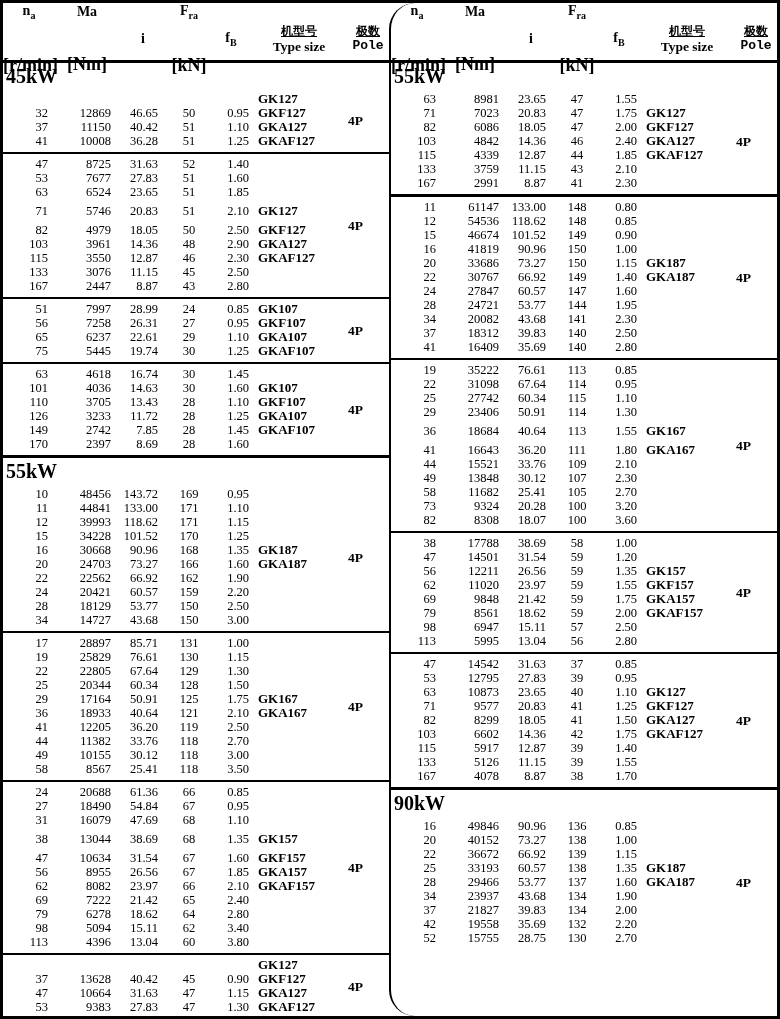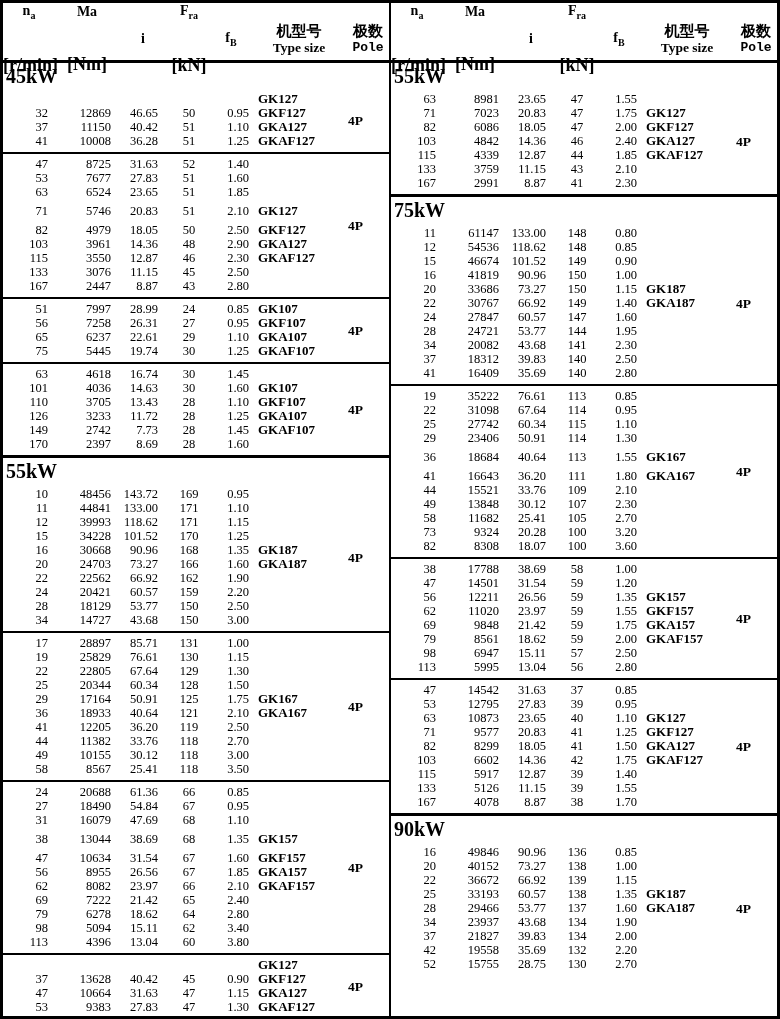--- a/index.html
+++ b/index.html
@@ -9,38 +9,38 @@
     color:#000000;
   }
   .page {
     box-sizing:border-box;
     width:780px; height:1019px;
     border:3px solid #000000;
     display:flex;
     background:#ffffff;
     overflow:hidden;
   }
-  .half { flex:1; display:flex; flex-direction:column; overflow:hidden; }
+  .half { flex:1; display:flex; flex-direction:column; overflow:hidden;border-radius:26px; }
   .half.right { border-left:2px solid #000000; }
 
   .thead {
     display:grid;
     grid-template-columns:52px 64px 48px 44px 40px 96px 1fr;
     height:57px;
     border-bottom:3px solid #000000;
     align-items:center;
     text-align:center;
     font-weight:bold;
     flex:0 0 auto;
   }
   .hcell { line-height:1.15; }
   .hsym { font-size:14px; }
   .hsym sub { font-size:10px; }
   .hunit { font-size:18px;margin-top:34px; }
-  .hcn { font-size:15px; font-family:"DejaVu Sans", sans-serif; font-weight:bold; }
+  .hcn { font-size:12px; font-family:"DejaVu Sans", sans-serif; font-weight:bold;text-decoration:underline; }
   .hen { font-size:13.5px; }
   .hen-mono { font-size:13px; font-family:"Liberation Mono", monospace; font-weight:bold; }
 
   .section { flex:0 0 auto; }
   .section + .section { border-top:3px solid #000000; }
   .section-title {
     font-weight:bold;
     font-size:20px;
     height:26px;
     line-height:26px;
@@ -284,21 +284,21 @@
             <div class="cell c-na">126</div>
             <div class="cell c-ma">3233</div>
             <div class="cell c-i">11.72</div>
             <div class="cell c-fra">28</div>
             <div class="cell c-fb">1.25</div>
             <div class="cell c-type">GKA107</div>
           </div>
           <div class="row">
             <div class="cell c-na">149</div>
             <div class="cell c-ma">2742</div>
-            <div class="cell c-i">7.73</div>
+            <div class="cell c-i">7.85</div>
             <div class="cell c-fra">28</div>
             <div class="cell c-fb">1.45</div>
             <div class="cell c-type">GKAF107</div>
           </div>
           <div class="row">
             <div class="cell c-na">170</div>
             <div class="cell c-ma">2397</div>
             <div class="cell c-i">8.69</div>
             <div class="cell c-fra">28</div>
             <div class="cell c-fb">1.60</div>
@@ -689,21 +689,20 @@
             <div class="cell c-ma">2991</div>
             <div class="cell c-i">8.87</div>
             <div class="cell c-fra">41</div>
             <div class="cell c-fb">2.30</div>
             <div class="cell c-type"></div>
           </div>
           <div class="pole-label">4P</div>
         </div>
       </div>
       <div class="section">
-        <div class="section-title">75kW</div>
         <div class="group">
           <div class="row">
             <div class="cell c-na">11</div>
             <div class="cell c-ma">61147</div>
             <div class="cell c-i">133.00</div>
             <div class="cell c-fra">148</div>
             <div class="cell c-fb">0.80</div>
             <div class="cell c-type"></div>
           </div>
           <div class="row">

